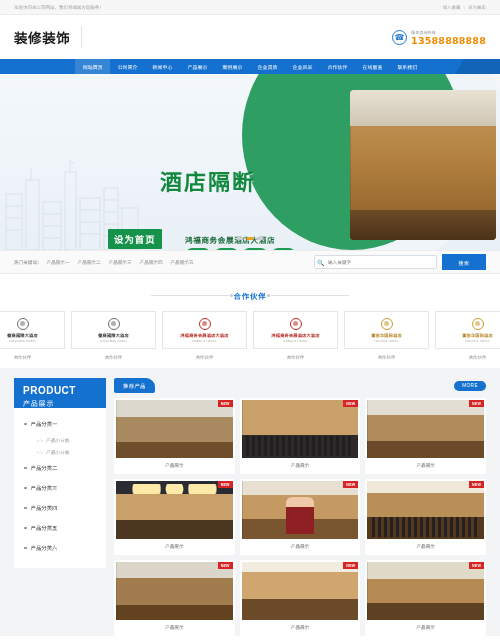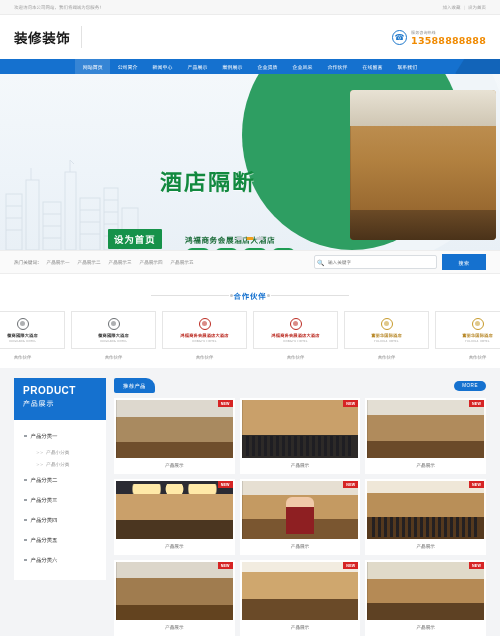--- a/index.html
+++ b/index.html
@@ -159,21 +159,21 @@
   .pl-name { font-size:4.2px; color:#3a3a3a; letter-spacing:.2px; font-weight:bold; }
   .pl-name.red { color:#bb2b22; }
   .pl-name.gold { color:#b8892a; }
   .pl-sub { font-size:2.6px; color:#9b9b9b; letter-spacing:.3px; }
   .partner-cap { text-align:center; font-size:4.4px; color:#8a8a8a; margin-top:5px; }
 
   
   .product-sec { background:#f3f4f6; padding:10px 14px 0; display:flex; gap:8px; }
   .side { width:92px; flex:0 0 auto; }
   .side-head {
-    background:#1571cf; color:#fff; padding:7px 9px 12px; position:relative;
+    background:#1571cf; color:#fff; padding:7px 9px 0; position:relative;
   }
   .side-head-en { font-size:10px; font-weight:bold; letter-spacing:.5px; font-family:"Liberation Sans",sans-serif; }
   .side-head-cn { font-size:7px; margin-top:2px; letter-spacing:.8px; }
   .side-body { background:#fff; padding:6px 0 10px; }
   .side-cat {
     display:flex; align-items:center; gap:4px; padding:6px 10px; font-size:5.4px; color:#3b3b3b;
   }
   .side-cat .sq { width:2.5px; height:2.5px; background:#9aa0a6; flex:0 0 auto; }
   .side-sub {
     font-size:4.6px; color:#9a9a9a; padding:3px 10px 3px 22px; display:flex; align-items:center; gap:3px;

